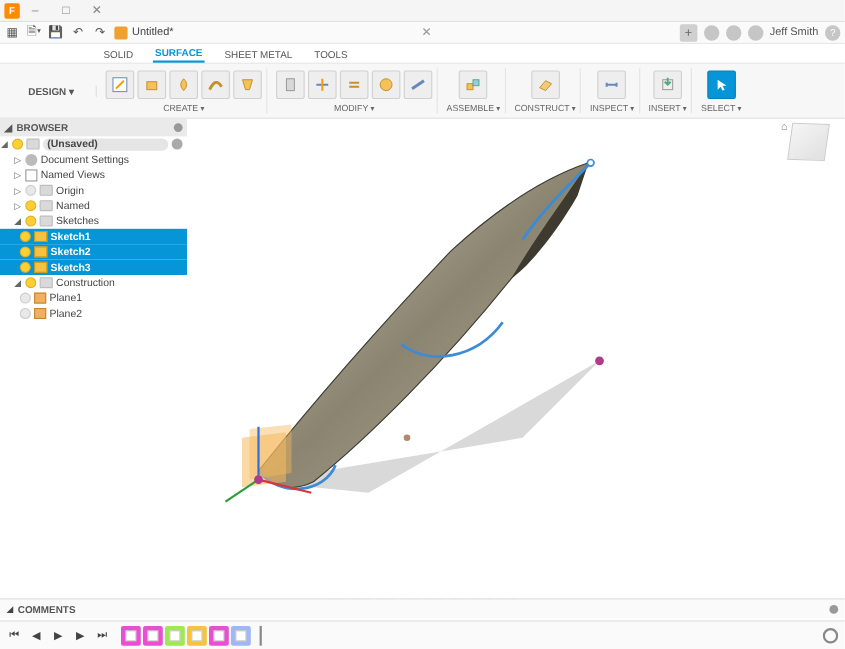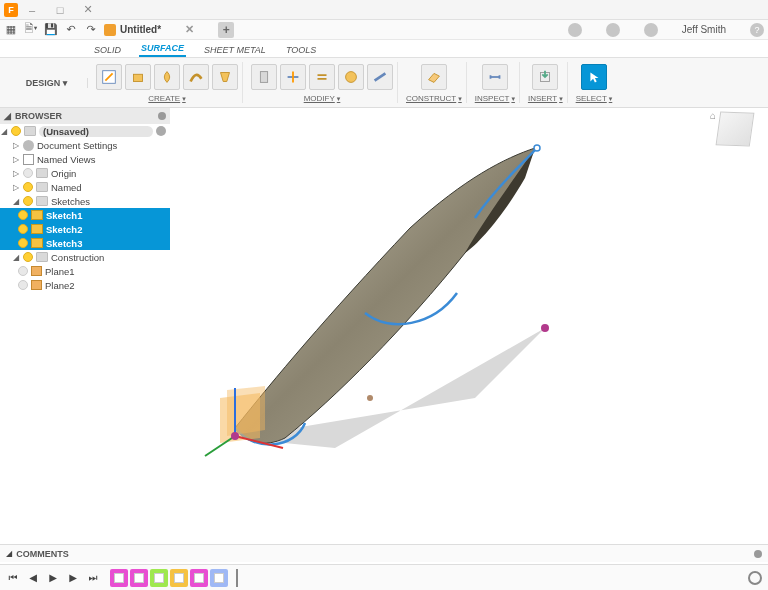--- a/index.html
+++ b/index.html
@@ -3,40 +3,40 @@
 <meta charset="utf-8">
 <style>
   * { box-sizing: border-box; margin: 0; padding: 0; font-family: "Segoe UI", Arial, sans-serif; }
   body { width: 768px; height: 590px; background: #fff; font-size: 10px; color: #444; overflow: hidden; position: relative; }
   .titlebar { display:flex; align-items:center; height:20px; background:#f5f5f5; border-bottom:1px solid #e0e0e0; padding:0 4px; }
   .titlebar .logo { width:14px; height:14px; background:#ff8a00; border-radius:2px; display:flex; align-items:center; justify-content:center; color:#fff; font-weight:bold; font-size:9px; }
   .titlebar .title { margin-left:6px; font-size:10px; color:#666; flex:1; }
   .titlebar .winbtn { width:28px; height:16px; display:flex; align-items:center; justify-content:center; color:#888; font-size:11px; }
   .qat { display:flex; align-items:center; height:20px; background:#fafafa; border-bottom:1px solid #e8e8e8; padding:0 4px; gap:6px; }
   .qat .ic { width:14px; height:14px; display:flex; align-items:center; justify-content:center; font-size:11px; color:#555; }
-  .doctab-area { flex:1; display:flex; justify-content:flex-start; align-items:center; gap:20px;font-weight:bold; }
+  .doctab-area { flex:1; display:flex; justify-content:space-between; align-items:center; gap:4px; }
   .doctab { display:flex; align-items:center; gap:4px; font-size:10px; color:#444; }
   .doctab .fic { width:12px; height:12px; background:#f0a030; border-radius:2px; }
   .doctab-close { color:#999; font-size:11px; padding:0 4px;}
   .doctab-plus { width:16px; height:16px; background:#d0d0d0; color:#666; display:flex; align-items:center; justify-content:center; font-size:12px; border-radius:2px; }
-  .qat-right { display:flex; align-items:center; gap:24px; margin-left:auto; }
+  .qat-right { display:flex; align-items:center; gap:6px; margin-left:auto; }
   .qat-right .circ { width:14px; height:14px; border-radius:50%; background:#c6c6c6; }
   .qat-right .user { font-size:10px; color:#555; }
   .ribbon-tabs { display:flex; align-items:flex-end; height:18px; background:#fff; border-bottom:1px solid #e0e0e0; padding-left:92px; gap:16px; font-size:9px; }
-  .ribbon-tabs .tab { padding:2px 2px; color:#555; cursor:pointer;font-style:italic; }
+  .ribbon-tabs .tab { padding:2px 2px; color:#555; cursor:pointer; }
   .ribbon-tabs .tab.active { color:#0696d7; border-bottom:2px solid #0696d7; font-weight:600; }
   .ribbon { display:flex; align-items:center; height:50px; background:#f7f7f7; border-bottom:1px solid #ddd; padding-left:6px; gap:4px; }
   .design-btn { width:82px; display:flex; align-items:center; justify-content:center; font-size:9px; font-weight:600; color:#555; border-right:1px solid #ddd; }
   .group { display:flex; flex-direction:column; align-items:center; padding:2px 4px 0; border-right:1px solid #e4e4e4; }
   .group:last-child{border-right:none;}
   .group-icons { display:flex; gap:3px; }
   .bic { width:26px; height:26px; background:#eee; border:1px solid #d0d0d0; border-radius:2px; display:flex; align-items:center; justify-content:center; }
   .bic.sel { background:#0696d7; border-color:#0580b8; }
   .bic svg { width:18px; height:18px; }
-  .group-label { font-size:8px; color:#666; margin-top:4px; display:flex; align-items:center; gap:2px;text-decoration:underline; }
+  .group-label { font-size:8px; color:#666; margin-top:4px; display:flex; align-items:center; gap:2px; }
   .group-label .dd{font-size:7px;}
   .browser-panel { position:absolute; left:0; top:108px; width:170px; }
   .brow-head { display:flex; align-items:center; background:#eaeaea; height:16px; padding:0 4px; font-size:9px; font-weight:600; color:#555; gap:4px;}
   .brow-head .bullet{width:8px;height:8px;border-radius:50%;background:#999;margin-left:auto;}
   .tree { font-size:9.5px; color:#444; }
   .node { display:flex; align-items:center; height:14px; gap:3px; padding-right:4px; }
   .node .arw { width:8px; text-align:center; font-size:8px; color:#666;}
   .node .bulb { width:10px; height:10px; border-radius:50%; background:#ffcf33; border:1px solid #e0b020; }
   .node .bulb.dim{background:#e8e8e8;border-color:#ccc;}
   .node .folder { width:12px; height:10px; background:#d9d9d9; border-radius:1px; border:1px solid #bdbdbd;}
@@ -176,20 +176,34 @@
             <path d="M4 14 L16 6" stroke="#68b" stroke-width="3"></path>
           </svg>
         </div>
     </div>
     <div class="group-label">
         <span>MODIFY</span>
         <span class="dd">▾</span>
       </div>
   </div>
 
+  <div class="group">
+    <div class="group-icons">
+      <div class="bic">
+          <svg viewBox="0 0 20 20">
+            <rect x="4" y="9" width="6" height="6" fill="#f3c25b" stroke="#c4912a"></rect>
+            <rect x="10" y="5" width="6" height="6" fill="#9fc8e8" stroke="#5a8"></rect>
+          </svg>
+        </div>
+    </div>
+    <div class="group-label">
+        <span>ASSEMBLE</span>
+        <span class="dd">▾</span>
+      </div>
+  </div>
 
   <div class="group">
     <div class="group-icons">
       <div class="bic">
           <svg viewBox="0 0 20 20">
             <path d="M4 13 L10 6 L16 9 L10 16 Z" fill="#f6c97a" stroke="#c4912a"></path>
           </svg>
         </div>
     </div>
     <div class="group-label">

